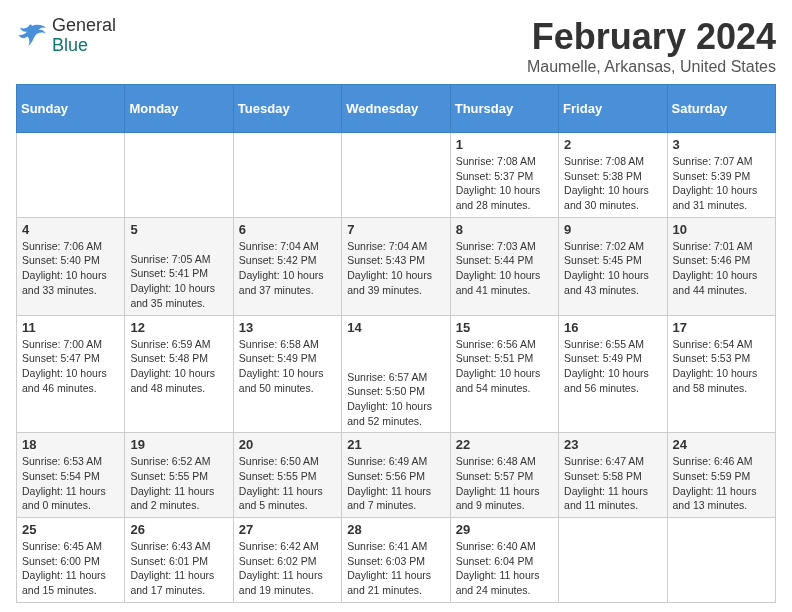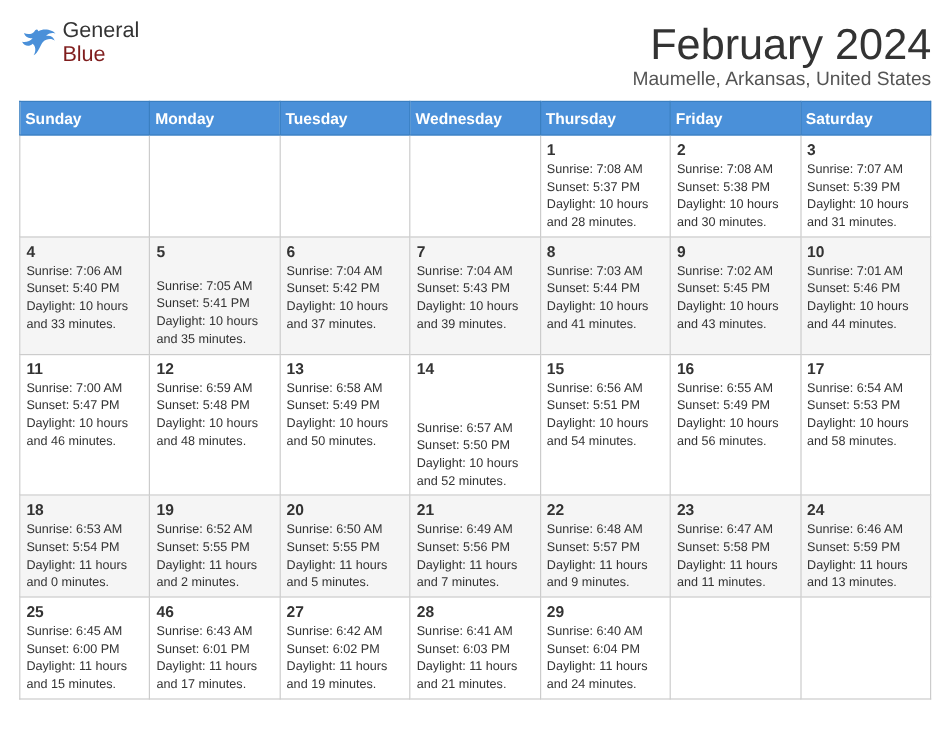--- a/index.html
+++ b/index.html
@@ -29,38 +29,38 @@
     }
     .logo-bird {
       width: 32px;
       height: 28px;
     }
     .title-block {
       text-align: right;
     }
     .main-title {
       font-size: 36px;
-      font-weight: normal;
+      font-weight: bold;
       color: #333;
     }
     .subtitle {
       font-size: 16px;
       color: #555;
     }
     .calendar {
       width: 100%;
       border-collapse: collapse;
       border: 1px solid #ccc;
     }
     .calendar th {
       background: #4a90d9;
       color: #fff;
       font-size: 13px;
       font-weight: bold;
-      padding: 6px 4px;
+      padding: 16px 4px;
       text-align: left;
       border: 1px solid #3a7fc1;
     }
     .calendar td {
       border: 1px solid #ccc;
       vertical-align: top;
       padding: 4px 5px;
       width: calc(100% / 7);
       min-height: 80px;
       height: 80px;
@@ -89,21 +89,21 @@
 </head>
 <body>
 
 <div class="header">
   <div class="logo">
     <svg class="logo-bird" viewBox="0 0 40 35" xmlns="http://www.w3.org/2000/svg">
       <path d="M20 5 C25 2, 35 3, 38 8 C36 6, 30 7, 28 10 C32 9, 36 11, 37 15 C34 12, 28 13, 25 16 C22 19, 20 28, 15 30 C18 26, 17 20, 14 18 C10 22, 5 20, 3 16 C7 17, 12 15, 14 12 C10 13, 6 11, 5 7 C9 9, 14 8, 16 5 C17 3, 19 2, 20 5Z" fill="#4a90d9"></path>
     </svg>
     <div class="logo-text">
       <div>General</div>
-      <div style="color:#7f1d1d;">Blue</div>
+      <div style="color:#0f766e;">Blue</div>
     </div>
   </div>
   <div class="title-block">
     <div class="main-title">February 2024</div>
     <div class="subtitle">Maumelle, Arkansas, United States</div>
   </div>
 </div>
 
 <table class="calendar">
   <thead>
@@ -300,21 +300,21 @@
       </tr>
       <tr>
         <td>
           <div class="day-number">25</div>
           <div class="day-info" style="white-space: pre-line;">Sunrise: 6:45 AM
 Sunset: 6:00 PM
 Daylight: 11 hours
 and 15 minutes.</div>
         </td>
         <td>
-          <div class="day-number">46</div>
+          <div class="day-number">26</div>
           <div class="day-info" style="white-space: pre-line;">Sunrise: 6:43 AM
 Sunset: 6:01 PM
 Daylight: 11 hours
 and 17 minutes.</div>
         </td>
         <td>
           <div class="day-number">27</div>
           <div class="day-info" style="white-space: pre-line;">Sunrise: 6:42 AM
 Sunset: 6:02 PM
 Daylight: 11 hours

